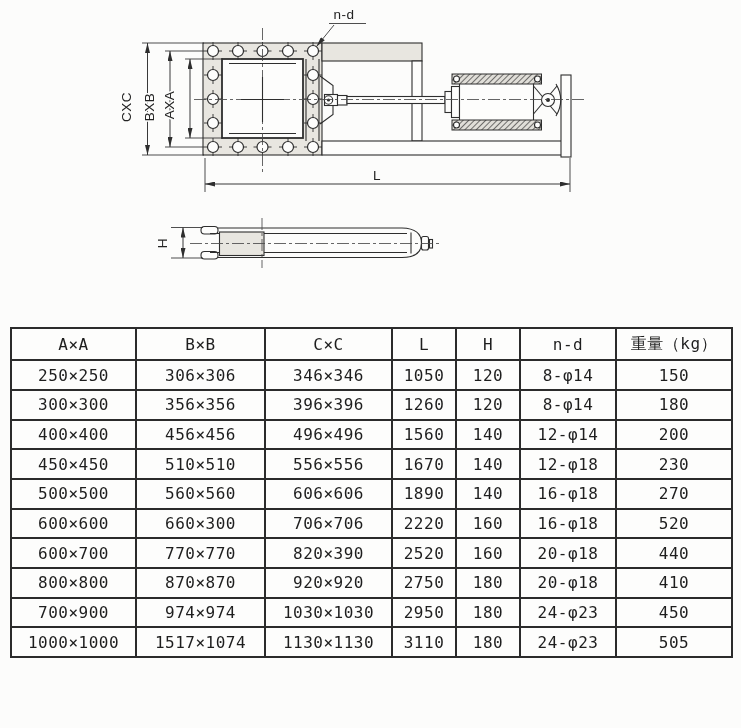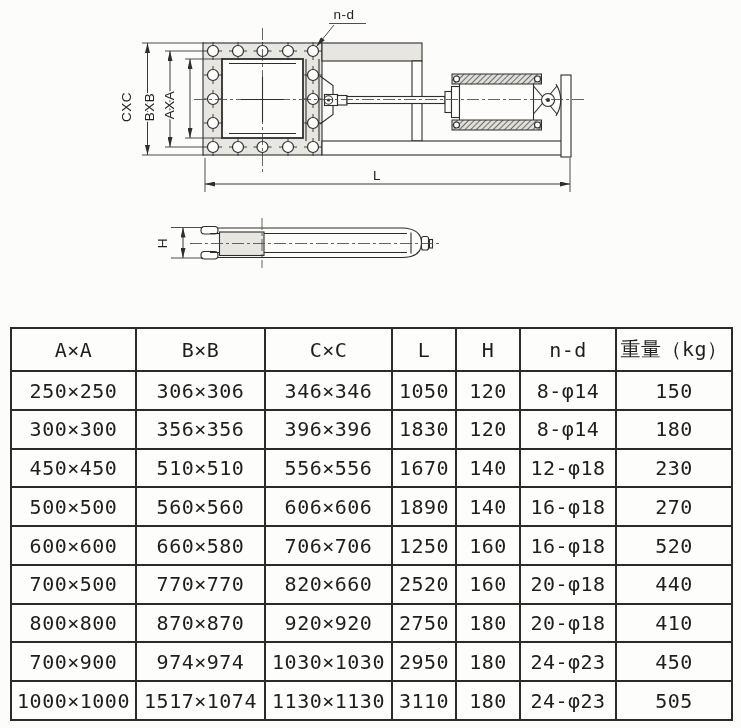--- a/index.html
+++ b/index.html
@@ -7,24 +7,24 @@
   svg.drawing{position:absolute;left:0;top:0;}
   svg .ln{stroke:#2e2e2e;stroke-width:1.1;fill:none;}
   svg .thk{stroke:#2e2e2e;stroke-width:1.8;fill:#fdfdfc;}
   svg .wht{fill:#fdfdfc;stroke:#2e2e2e;stroke-width:1.1;}
   svg .shade{fill:#e8e6e0;stroke:#2e2e2e;stroke-width:1.1;}
   svg .cl{stroke:#4a4a4a;stroke-width:0.85;fill:none;stroke-dasharray:12 3 3 3;}
   svg .dim{stroke:#2e2e2e;stroke-width:0.95;fill:none;marker-start:url(#ah);marker-end:url(#ah);}
   svg .ext{stroke:#2e2e2e;stroke-width:0.85;fill:none;}
   svg .lbl{font-family:"Liberation Sans",sans-serif;font-size:13.5px;fill:#232323;
            stroke:#fcfcfb;stroke-width:3px;paint-order:stroke;letter-spacing:0.5px;}
-  table.spec{position:absolute;left:10px;top:327px;width:721px;height:394px;
+  table.spec{position:absolute;left:10px;top:327px;width:721px;height:331px;
              border-collapse:collapse;table-layout:fixed;background:#fdfdfc;
              font-family:"DejaVu Sans Mono","DejaVu Sans",monospace,sans-serif;
-             font-size:20px;color:#1e1e1e;}
+             font-size:16px;color:#1e1e1e;}
   table.spec th,table.spec td{border:2px solid #2b2b2b;text-align:center;vertical-align:middle;
              font-weight:normal;padding:0;letter-spacing:0.5px;white-space:nowrap;}
 </style>
 </head>
 <body>
 
 <div class="page">
 
   <svg class="drawing" width="741" height="320" viewBox="0 0 741 320">
     <defs>
@@ -189,24 +189,33 @@
         <td>346×346</td>
         <td>1050</td>
         <td>120</td>
         <td>8-φ14</td>
         <td>150</td>
       </tr>
       <tr>
         <td>300×300</td>
         <td>356×356</td>
         <td>396×396</td>
-        <td>1830</td>
+        <td>1260</td>
         <td>120</td>
         <td>8-φ14</td>
         <td>180</td>
+      </tr>
+      <tr>
+        <td>400×400</td>
+        <td>456×456</td>
+        <td>496×496</td>
+        <td>1560</td>
+        <td>140</td>
+        <td>12-φ14</td>
+        <td>200</td>
       </tr>
       <tr>
         <td>450×450</td>
         <td>510×510</td>
         <td>556×556</td>
         <td>1670</td>
         <td>140</td>
         <td>12-φ18</td>
         <td>230</td>
       </tr>
@@ -214,31 +223,31 @@
         <td>500×500</td>
         <td>560×560</td>
         <td>606×606</td>
         <td>1890</td>
         <td>140</td>
         <td>16-φ18</td>
         <td>270</td>
       </tr>
       <tr>
         <td>600×600</td>
-        <td>660×580</td>
+        <td>660×300</td>
         <td>706×706</td>
-        <td>1250</td>
+        <td>2220</td>
         <td>160</td>
         <td>16-φ18</td>
         <td>520</td>
       </tr>
       <tr>
-        <td>700×500</td>
+        <td>600×700</td>
         <td>770×770</td>
-        <td>820×660</td>
+        <td>820×390</td>
         <td>2520</td>
         <td>160</td>
         <td>20-φ18</td>
         <td>440</td>
       </tr>
       <tr>
         <td>800×800</td>
         <td>870×870</td>
         <td>920×920</td>
         <td>2750</td>

